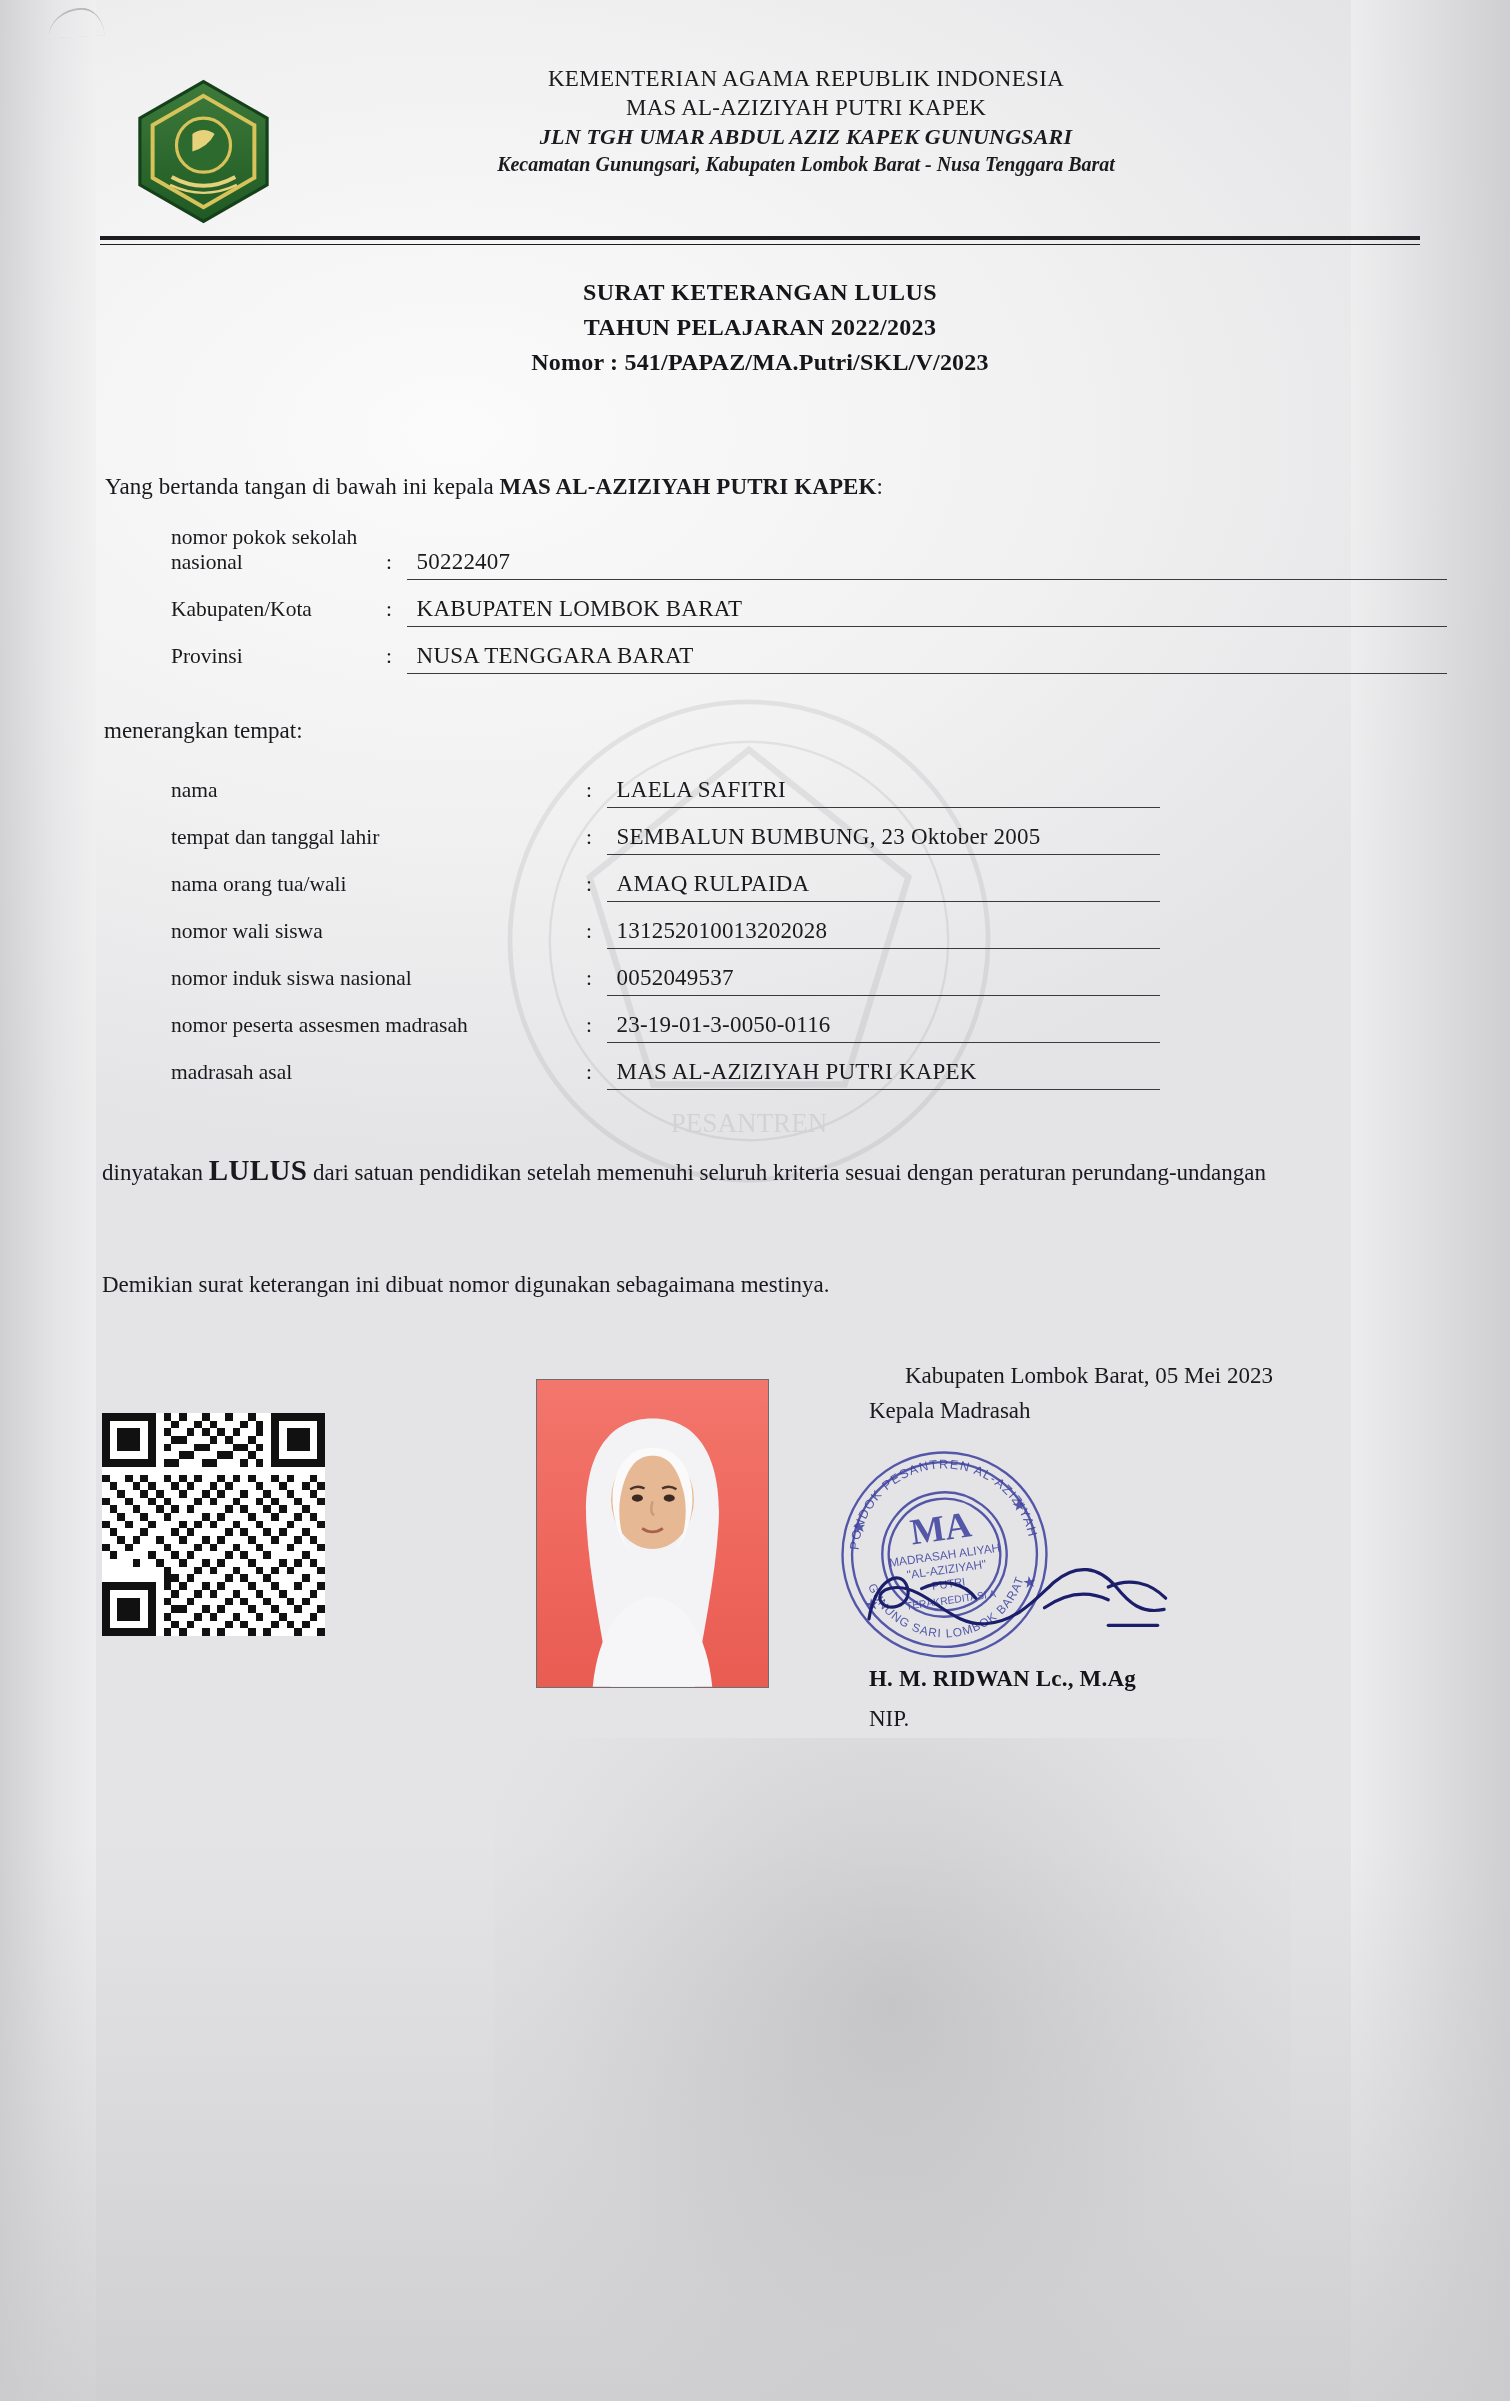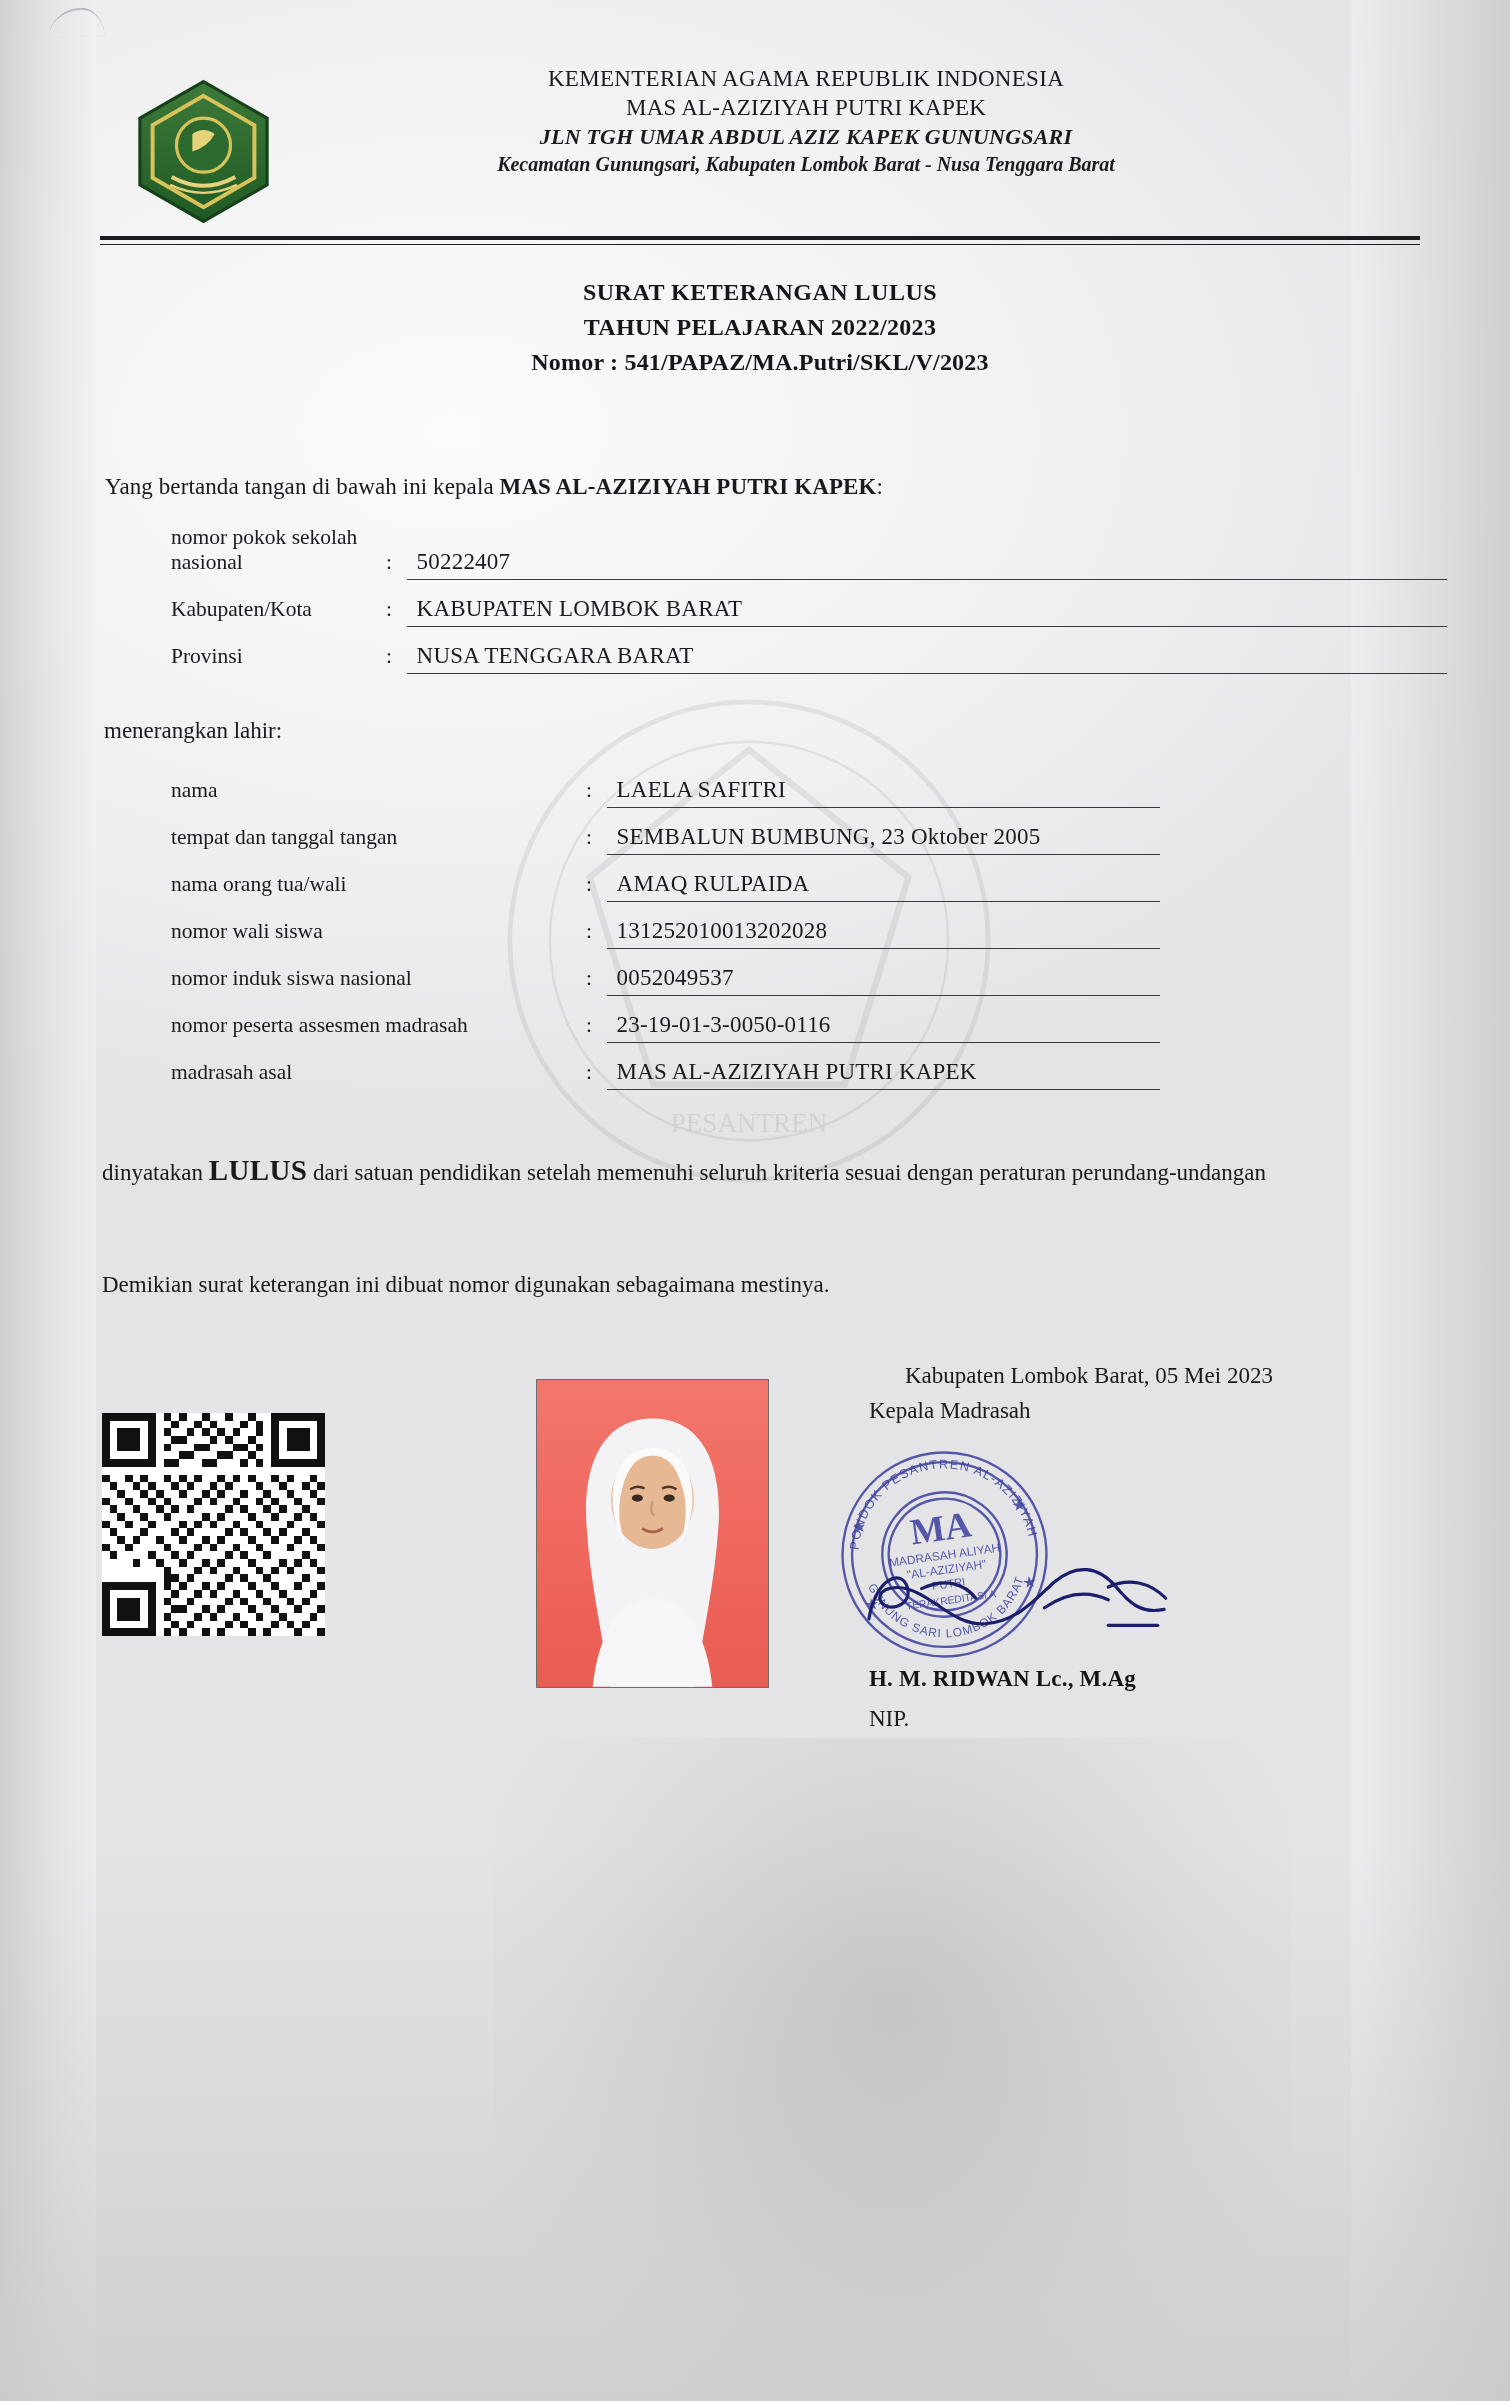--- a/index.html
+++ b/index.html
@@ -391,30 +391,30 @@
       <div class="field-colon">:</div>
       <div class="field-value">KABUPATEN LOMBOK BARAT</div>
     </div>
     <div class="field-row">
       <div class="field-label fl-w1">Provinsi</div>
       <div class="field-colon">:</div>
       <div class="field-value">NUSA TENGGARA BARAT</div>
     </div>
   </div>
 
-  <div class="menerangkan">menerangkan lahir:</div>
+  <div class="menerangkan">menerangkan tempat:</div>
 
   <div class="field-list2">
     <div class="field-row">
       <div class="field-label fl-w1">nama</div>
       <div class="field-colon">:</div>
       <div class="field-value">LAELA SAFITRI</div>
     </div>
     <div class="field-row">
-      <div class="field-label fl-w1">tempat dan tanggal tangan</div>
+      <div class="field-label fl-w1">tempat dan tanggal lahir</div>
       <div class="field-colon">:</div>
       <div class="field-value">SEMBALUN BUMBUNG, 23 Oktober 2005</div>
     </div>
     <div class="field-row">
       <div class="field-label fl-w1">nama orang tua/wali</div>
       <div class="field-colon">:</div>
       <div class="field-value">AMAQ RULPAIDA</div>
     </div>
     <div class="field-row">
       <div class="field-label fl-w1">nomor wali siswa</div>

